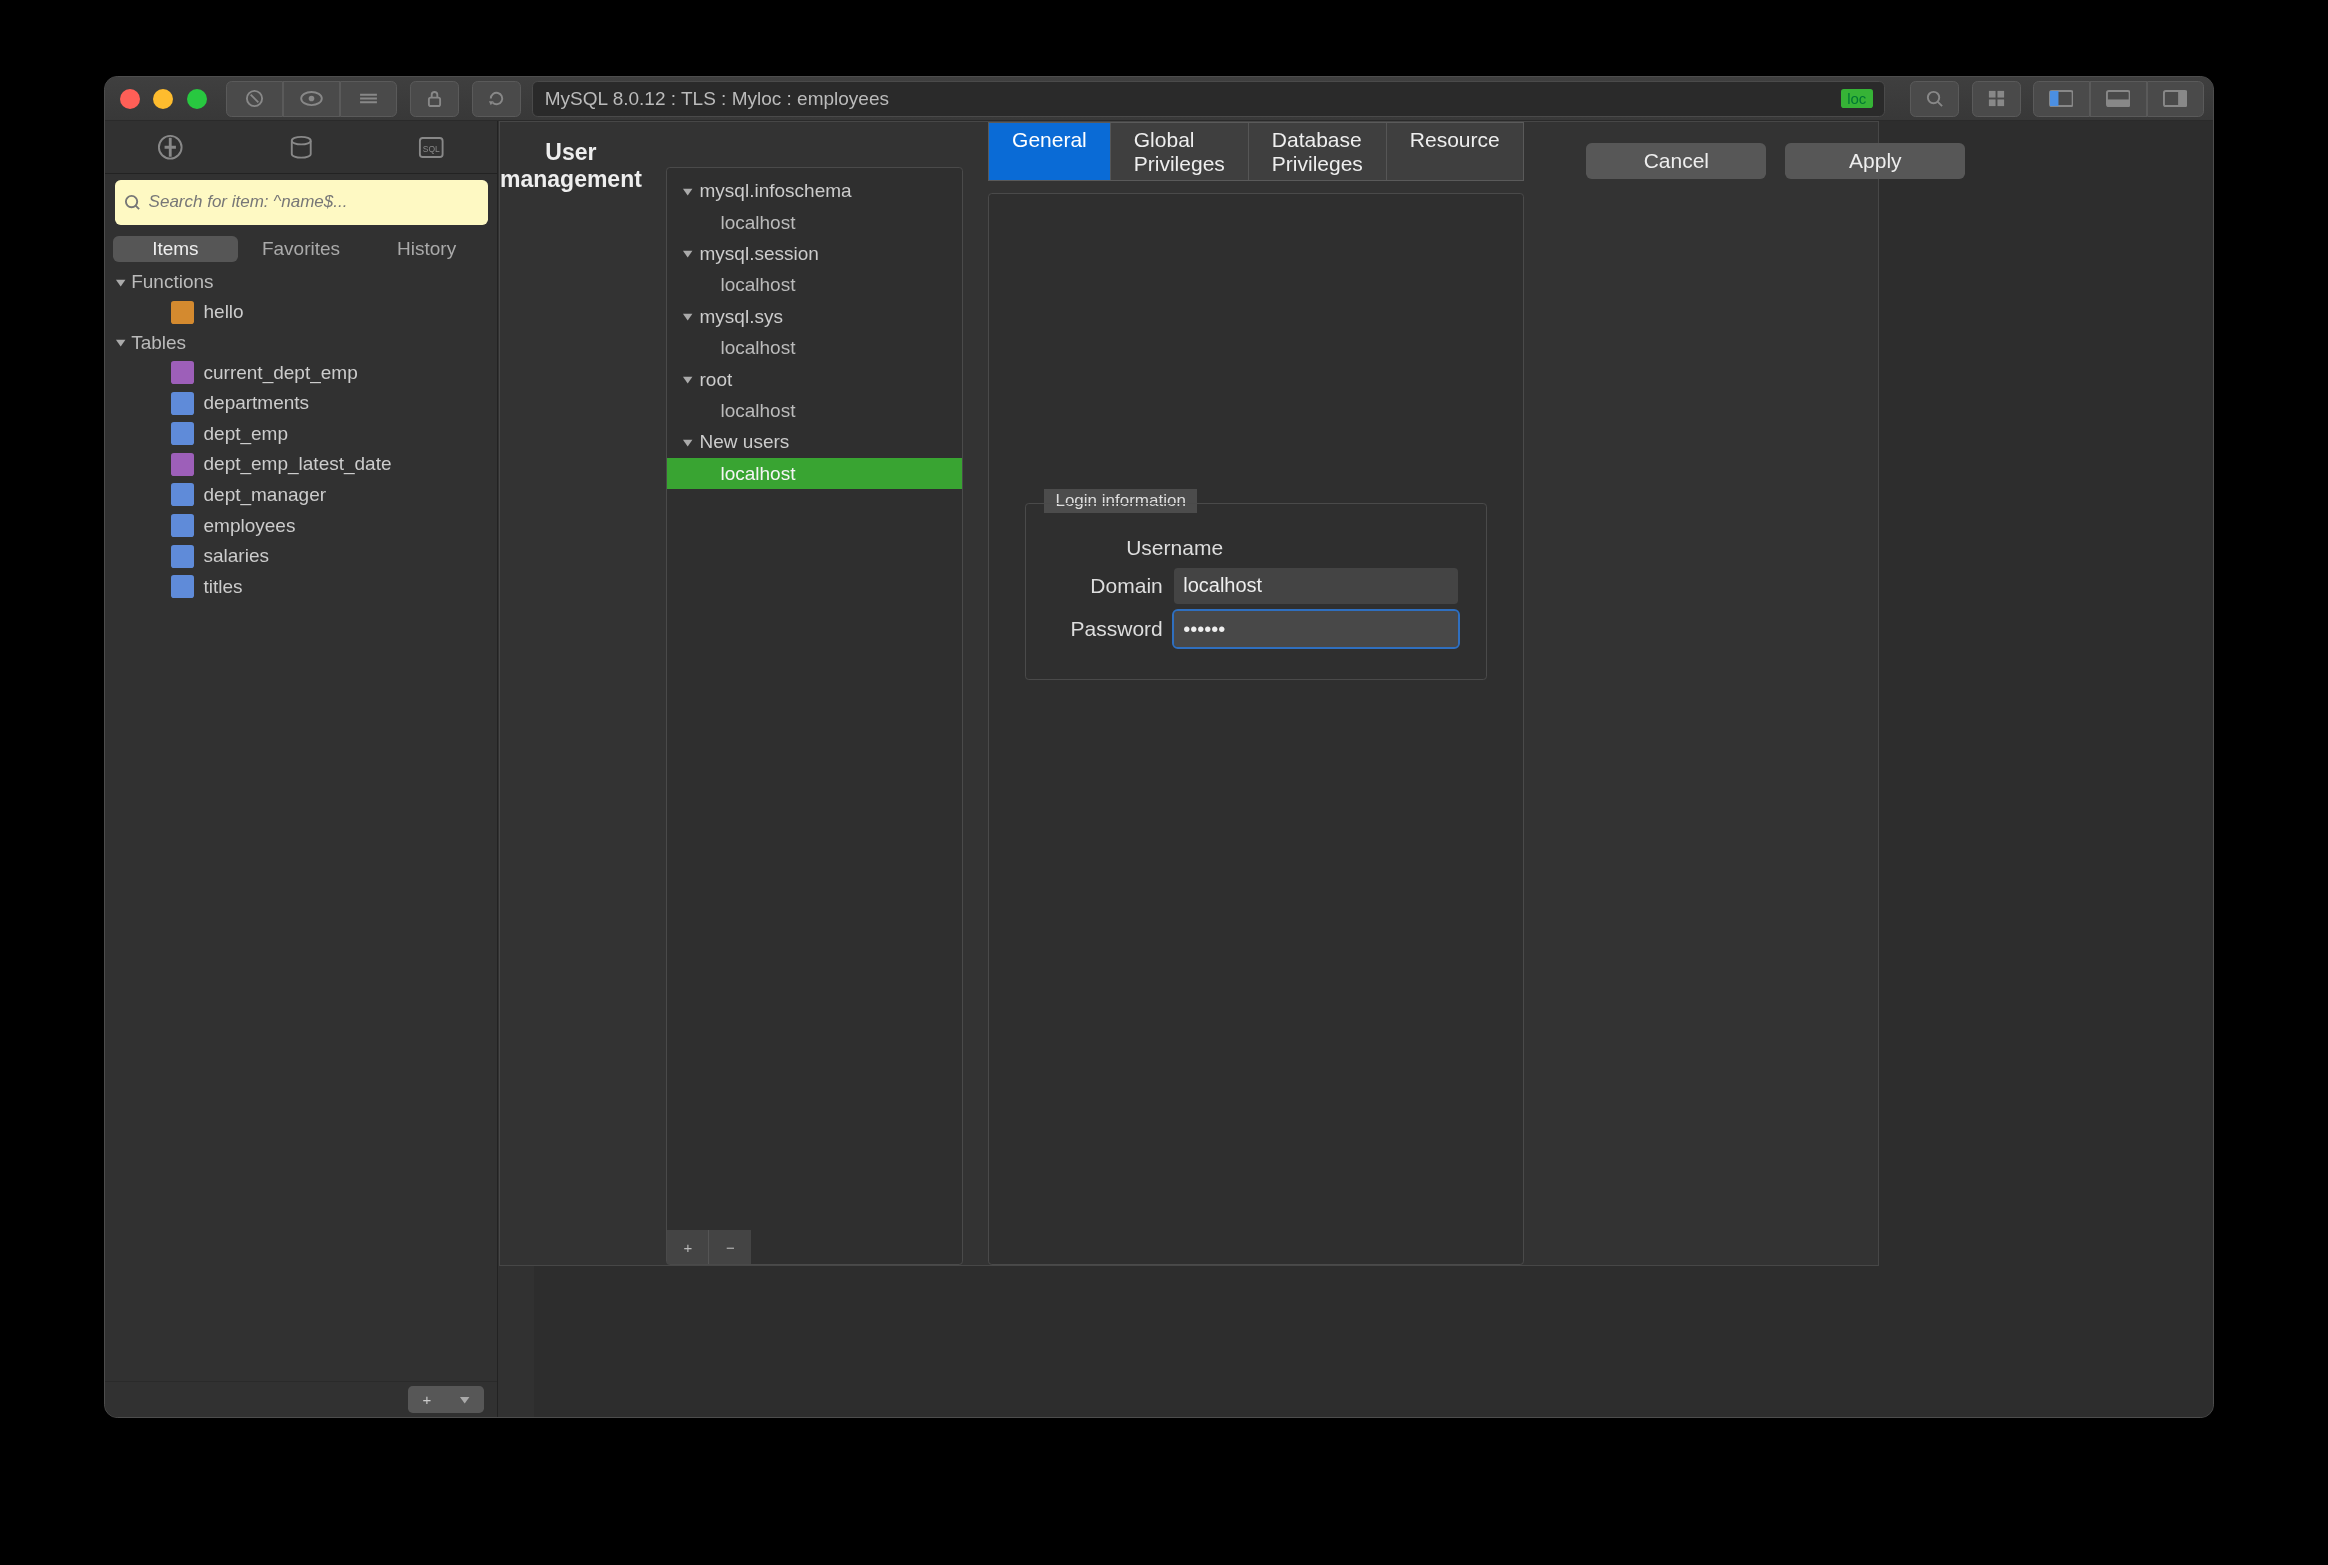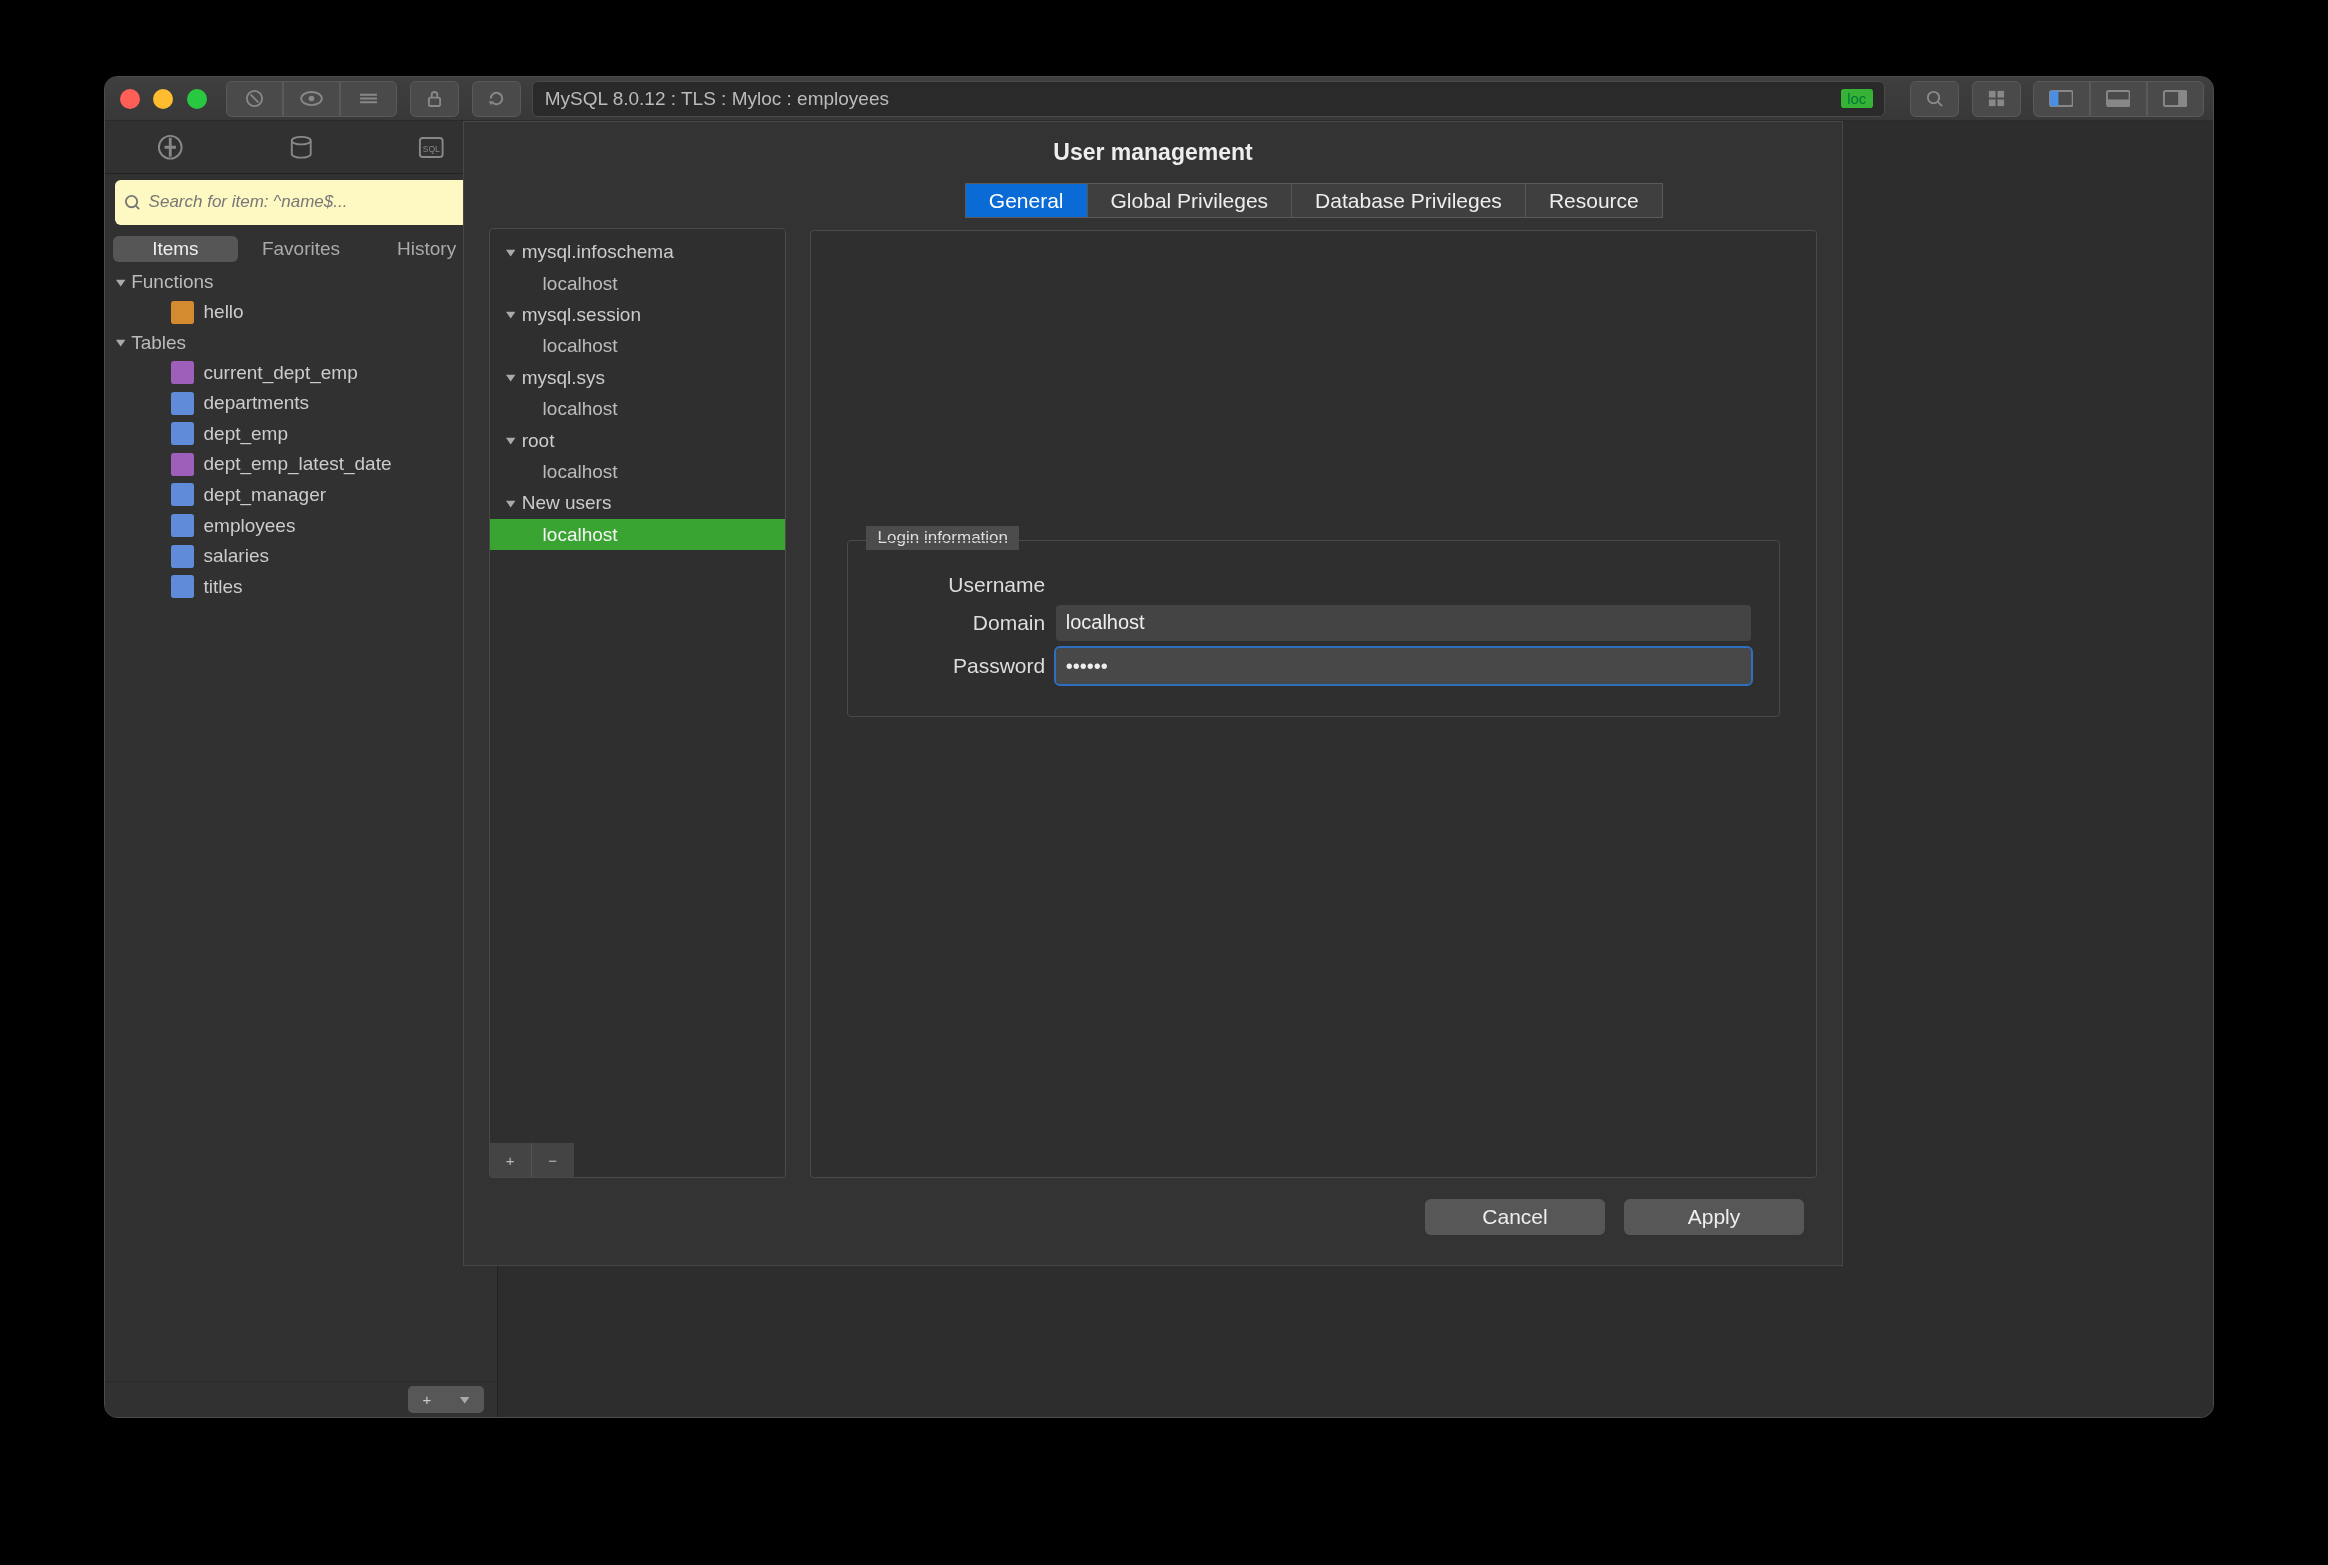--- a/index.html
+++ b/index.html
@@ -8,41 +8,41 @@
 .titlebar { height:44px; background:linear-gradient(#3f3f3f,#383838); display:flex; align-items:center; padding:0 9.5px; border-bottom:0.9px solid #2a2a2a;}
 .traffic { display:flex; gap:13.2px; margin-left:5.7px; margin-right:19px;}
 .dot { width:20px; height:20px; border-radius:50%; }
 .dot.red{background:#ff5f57;} .dot.yellow{background:#febc2e;} .dot.green{background:#28c840;}
 .btn-grp { display:flex; }
 .tbtn { height:36px; min-width:57px; background:#4a4a4a; border:0.9px solid #5a5a5a; display:flex; align-items:center; justify-content:center; color:#aaa;}
 .tbtn:first-child{border-radius:5.7px 0 0 5.7px;} .tbtn:last-child{border-radius:0 5.7px 5.7px 0;}
 .tbtn-single { border-radius:5.7px; margin-left:13.2px; min-width:49px;}
 .conn { flex:1; margin:0 11.4px; height:36px; background:#2a2a2a; border-radius:5.7px; display:flex; align-items:center; padding:0 11.4px; font-family: Menlo, Monaco, monospace; font-size:19px; color:#bbb; border:0.9px solid #4a4a4a;}
 .loc-badge { margin-left:auto; background:#36b336; color:#073; font-size:15px; padding:0.9px 6.6px; border-radius:2.8px; font-weight:normal;}
-.body { flex:1; display:flex; position:relative;}
+.body { flex:1; display:flex; position:relative;gap:36px;}
 .sidebar { width:393px; background:#313131; border-right:0.9px solid #222; display:flex; flex-direction:column;}
 .side-tabs { height:53px; display:flex; align-items:center; justify-content:space-around; border-bottom:0.9px solid #222;}
 .side-tab-icon { width:38px; height:38px; display:flex; align-items:center; justify-content:center; color:#888;}
 .search { margin:5.7px 9.5px; height:45px; background:#fef9c3; border-radius:5.7px; display:flex; align-items:center; padding:0 9.5px; color:#777; font-style:italic; font-size:17px;}
 .sidebar-subtabs{display:flex; margin:5.7px 7.6px 5.7px 7.6px;}
 .subtab{flex:1; text-align:center; font-size:19px; border-radius:5.7px; color:#aaa; padding:1.9px 0;}
 .subtab.active{background:#565656; color:#eee;}
 .tree{flex:1; overflow:auto; padding-top:0px; font-size:19px;}
 .tree-group{padding:3.8px 0 3.8px 9.5px; color:#bbb; display:flex; align-items:center; cursor:default;}
 .tree-item{padding:3.8px 0 3.8px 66px; display:flex; align-items:center; gap:9.5px; color:#ccc;}
 .icon16{width:23px; height:23px; display:inline-block;}
 .icon-view{background:#9d5fb9; border-radius:2.8px;}
 .icon-table{background:#5f8bd9; border-radius:2.8px;}
 .icon-fn{background:#d48a2f; border-radius:2.8px;}
 .sidebar-footer{height:36px; display:flex; justify-content:flex-end; padding:0 13.2px; align-items:center; border-top:0.9px solid #2a2a2a;}
 .footer-btn{width:38px; height:26.5px; background:#575757; display:flex; align-items:center; justify-content:center; color:#ccc;}
 .footer-btn:first-child{border-radius:4.7px 0 0 4.7px;} .footer-btn:last-child{border-radius:0 4.7px 4.7px 0;}
 .main{flex:1; background:#2d2d2d; position:relative;}
 
-.dialog { position:absolute; left:-35px; top:0; width:1380px; height:1145px; background:#333333; display:flex; flex-direction:column; border:0.9px solid #474747;}
+.dialog { position:absolute; left:-35px; top:0; width:1380px; height:1145px; background:#333333; display:flex; flex-direction:row; border:0.9px solid #474747;}
 .dialog-title{text-align:center; font-size:23px; font-weight:600; color:#eee; padding:17px 0;}
 .dialog-body{flex:1; display:flex; padding:0 24.6px;}
 .users-panel{width:297px; border:0.9px solid #4a4a4a; background:#2f2f2f; border-radius:3.8px; display:flex; flex-direction:column; margin-top:45px;}
 .users-tree{flex:1; overflow:auto; padding-top:7.6px; font-size:19px;}
 .ugrp{padding:4.7px 0 4.7px 15px; color:#ccc; display:flex; align-items:center;}
 .ugrp .cv{margin-right:5.7px; display:inline-flex;}
 .uitm{padding:4.7px 0 4.7px 53px; color:#bbb;}
 .uitm.selected{background:#39a432; color:#f5f5f5;}
 .users-footer{display:flex; }
 .usrbtn{width:42px; height:34px; display:flex; align-items:center; justify-content:center; background:#444; border-right:0.9px solid #555; color:#bbb;}

